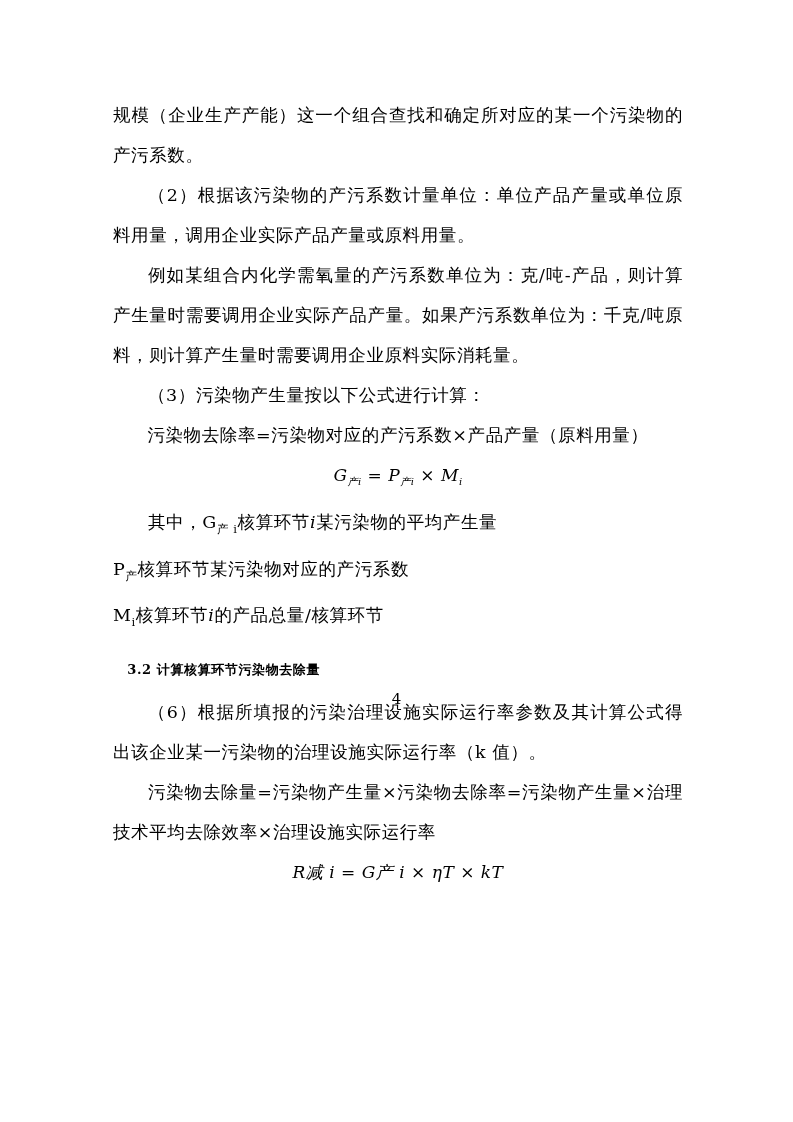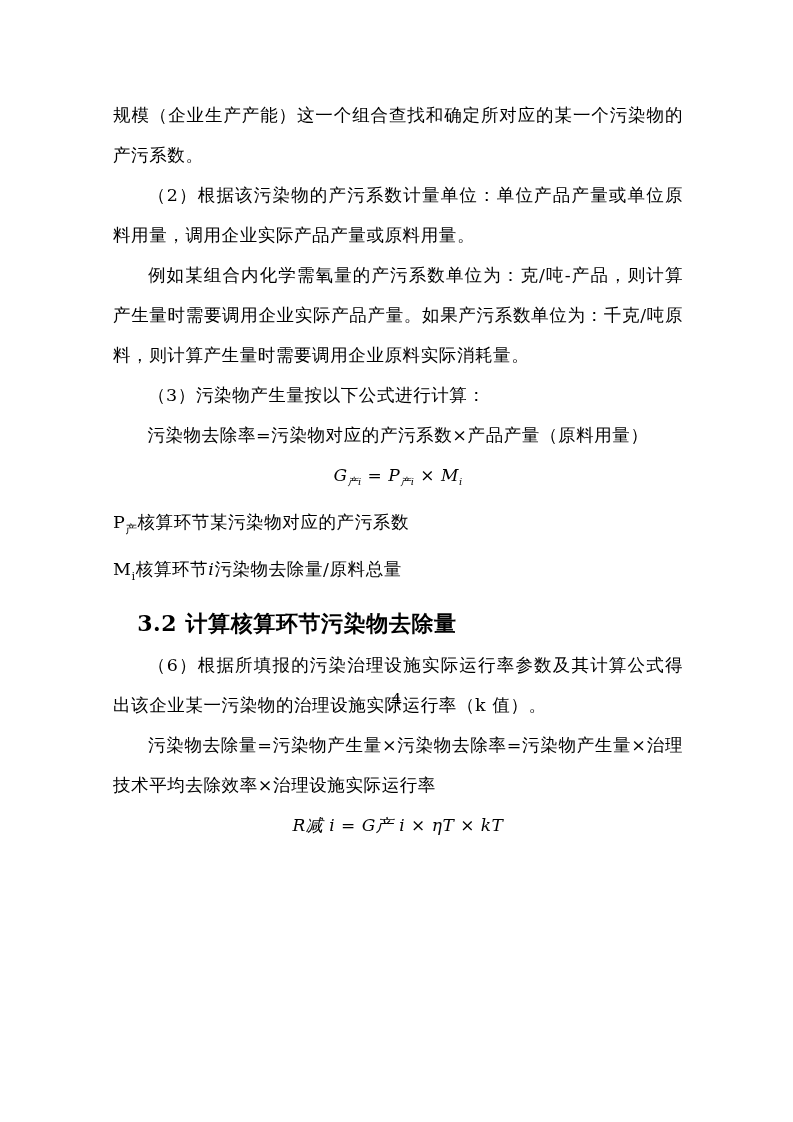--- a/index.html
+++ b/index.html
@@ -47,21 +47,21 @@
     font-style: italic;
     font-size: 17px;
     line-height: 40px;
     letter-spacing: 0.5px;
   }
   .formula .sub {
     font-size: 10px;
     vertical-align: sub;
   }
   .heading {
-    font-size: 22px;
+    font-size: 13px;
     font-weight: bold;
     line-height: 44px;
     text-indent: 1.1em;
     letter-spacing: 0.6px;
     margin-top: 6px;
   }
   .varline {
     font-size: 17.5px;
     line-height: 40px;
     letter-spacing: 0.6px;
@@ -103,27 +103,30 @@
     <p class="indent2">例如某组合内化学需氧量的产污系数单位为：克/吨-产品，则计算产生量时需要调用企业实际产品产量。如果产污系数单位为：千克/吨原料，则计算产生量时需要调用企业原料实际消耗量。</p>
 
     <p class="indent2">（3）污染物产生量按以下公式进行计算：</p>
 
     <p class="center">污染物去除率=污染物对应的产污系数×产品产量（原料用量）</p>
 
     <div class="formula">
       <span>G</span><span class="sub">产i</span><span> = P</span><span class="sub">产i</span><span> × M</span><span class="sub">i</span>
     </div>
 
+    <p class="varline tight">
+      <span>其中，</span><span class="vsym">G</span><span class="sub-s">产 i</span><span>核算环节</span><span class="ital">i</span><span>某污染物的平均产生量</span>
+    </p>
 
     <p class="varline">
       <span class="vsym">P</span><span class="sub-s">产</span><span>核算环节某污染物对应的产污系数</span>
     </p>
 
     <p class="varline">
-      <span class="vsym">M</span><span class="sub-s">i</span><span>核算环节</span><span class="ital">i</span><span>污染物去除量/原料总量</span>
+      <span class="vsym">M</span><span class="sub-s">i</span><span>核算环节</span><span class="ital">i</span><span>的产品总量/核算环节</span>
     </p>
 
     <p class="heading">3.2 计算核算环节污染物去除量</p>
 
 
     <p class="indent2">（6）根据所填报的污染治理设施实际运行率参数及其计算公式得出该企业某一污染物的治理设施实际运行率（k 值）。</p>
 
 
     <p class="indent2">污染物去除量=污染物产生量×污染物去除率=污染物产生量×治理技术平均去除效率×治理设施实际运行率</p>
 

